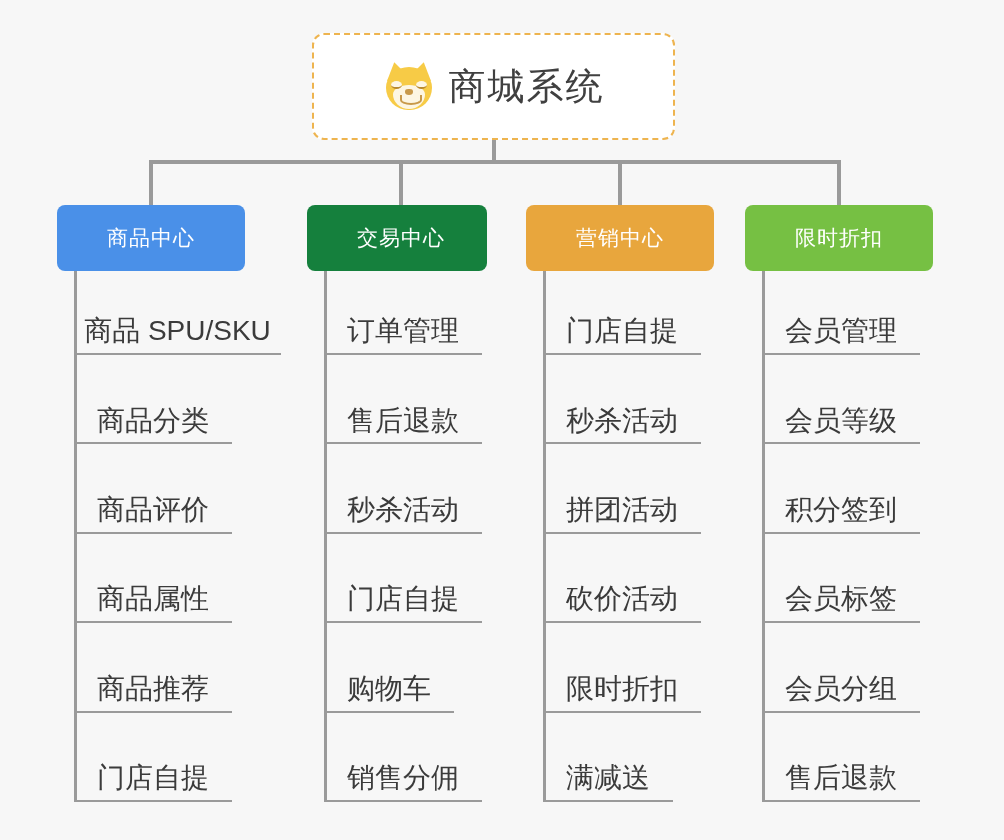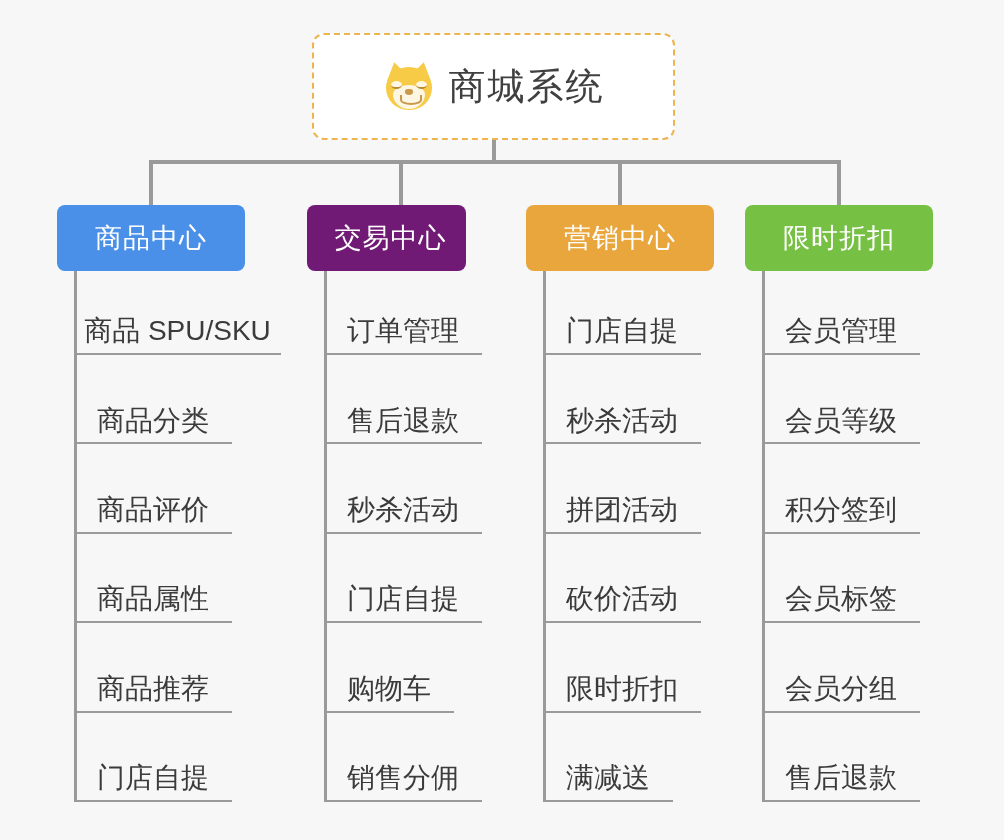--- a/index.html
+++ b/index.html
@@ -127,21 +127,21 @@
     position: absolute;
     top: 205px;
   }
   .branch-header {
     height: 66px;
     border-radius: 8px;
     display: flex;
     align-items: center;
     justify-content: center;
     color: #ffffff;
-    font-size: 27px;
+    font-size: 21px;
     letter-spacing: 1px;
     box-sizing: border-box;
     white-space: nowrap;
   }
 
   
   .branch-trunk {
     position: absolute;
     left: 17px;
     top: 66px;
@@ -226,21 +226,21 @@
         <div class="leaf" style="top: 505.6px; width: 158px;">
           <div class="leaf-underline" style="width: 158px; background: rgb(154, 154, 154);"></div>
           <div class="leaf-label">商品推荐</div>
         </div>
         <div class="leaf" style="top: 595px; width: 158px;">
           <div class="leaf-underline" style="width: 158px; background: rgb(154, 154, 154);"></div>
           <div class="leaf-label">门店自提</div>
         </div>
       </div>
       <div class="branch" style="left: 307px;">
-        <div class="branch-header" style="width: 159px; background: #701a75; padding-left: 8px;">
+        <div class="branch-header" style="width: 180px; background: #15803d; padding-left: 8px;">
           <span>交易中心</span>
         </div>
         <div class="branch-trunk" style="height: 529px; background: rgb(154, 154, 154);"></div>
         <div class="leaf" style="top: 148px; width: 158px;">
           <div class="leaf-underline" style="width: 158px; background: rgb(154, 154, 154);"></div>
           <div class="leaf-label">订单管理</div>
         </div>
         <div class="leaf" style="top: 237.4px; width: 158px;">
           <div class="leaf-underline" style="width: 158px; background: rgb(154, 154, 154);"></div>
           <div class="leaf-label">售后退款</div>

